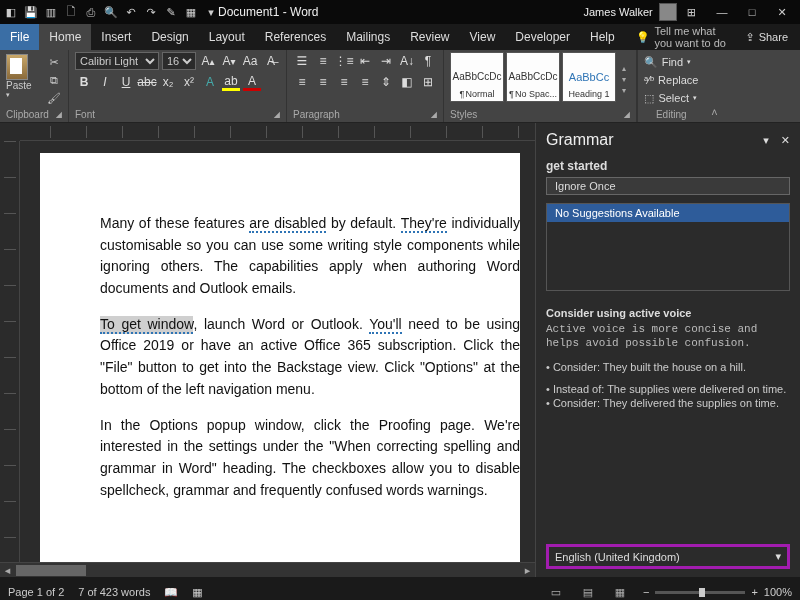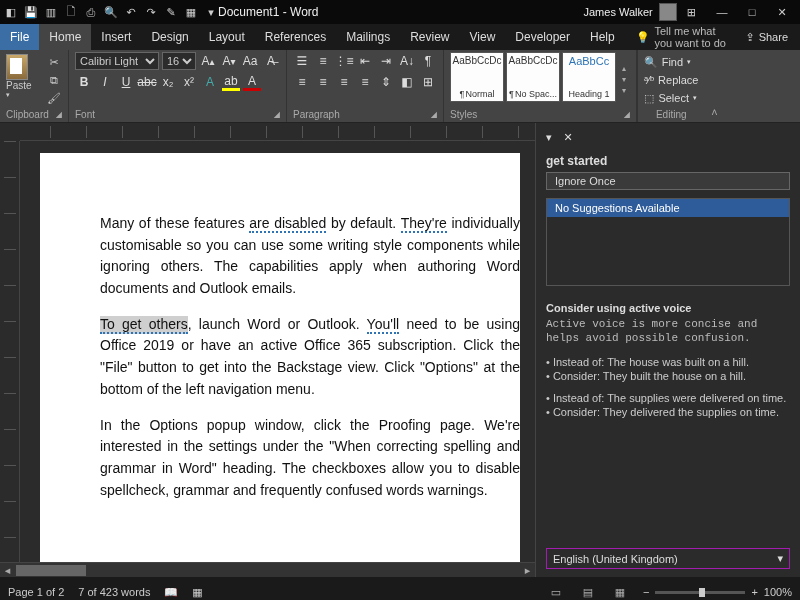--- a/index.html
+++ b/index.html
@@ -37,21 +37,21 @@
 .frow{display:flex;gap:3px;align-items:center;}
 select.fsel{background:#2b2b2b;color:#ccc;border:1px solid #666;font-size:11px;height:18px;}
 .fsel.family{width:84px;}
 .fsel.size{width:34px;}
 .fb{width:18px;height:18px;display:flex;align-items:center;justify-content:center;color:#ddd;font-size:12px;cursor:pointer;}
 
 .para .body{flex-direction:column;gap:3px;}
 
 .styles .body{gap:0;}
 .style-card{width:54px;height:50px;border:1px solid #555;background:#fdfdfd;display:flex;flex-direction:column;align-items:center;justify-content:space-between;padding:2px;margin-right:2px;}
-.style-card .prev{font-size:10px;color:#333;}
+.style-card .prev{font-size:10px;color:#333;margin-top:16px;}
 .style-card .nm{font-size:9px;color:#333;display:flex;align-items:center;gap:1px;}
 .style-card.heading .prev{color:#2e74b5;font-size:11px;}
 .styles-more{width:12px;display:flex;flex-direction:column;justify-content:center;color:#aaa;font-size:8px;gap:2px;align-items:center;}
 
 .edit .body{flex-direction:column;gap:2px;padding-top:2px;}
 .ed-item{display:flex;align-items:center;gap:4px;font-size:11px;color:#ddd;height:17px;}
 
 .rcollapse{width:20px;display:flex;align-items:flex-end;justify-content:center;padding-bottom:4px;color:#aaa;}
 
 .workspace{display:flex;height:454px;}
@@ -76,21 +76,21 @@
 .pane .term{font-weight:600;font-size:12px;margin-bottom:4px;}
 .ignore-btn{display:inline-block;background:#3a3a3a;border:1px solid #666;padding:2px 8px;font-size:11px;color:#ddd;margin-bottom:8px;}
 .sugg-box{border:1px solid #555;height:88px;}
 .sugg-head{background:#2e5c9a;color:#fff;padding:3px 8px;font-size:11px;}
 .advice{margin-top:16px;font-size:11px;}
 .advice .ttl{font-weight:600;margin-bottom:3px;}
 .advice .desc{color:#bbb;margin-bottom:9px;line-height:1.3;font-family:Liberation Mono, monospace;}
 .advice ul{list-style:none;}
 .advice li{padding:1px 0;color:#ccc;}
 .advice li::before{content:"• ";}
-.lang-sel{margin-top:auto;border:1px solid #a21caf;padding:3px 6px;display:flex;justify-content:space-between;align-items:center;font-size:11px;}
+.lang-sel{margin-top:auto;border:3px solid #a21caf;padding:3px 6px;display:flex;justify-content:space-between;align-items:center;font-size:11px;}
 
 .status{height:30px;background:#1a1a1a;display:flex;align-items:center;padding:0 8px;font-size:11px;color:#ccc;gap:14px;}
 .status .spacer{flex:1;}
 .status .view-ic{width:18px;height:16px;display:flex;align-items:center;justify-content:center;color:#aaa;}
 .zoom{display:flex;align-items:center;gap:6px;}
 .zoom .track{width:90px;height:3px;background:#555;position:relative;}
 .zoom .track .knob{position:absolute;left:44px;top:-3px;width:6px;height:9px;background:#ccc;}
 </style>
 </head>
 <body>
@@ -292,47 +292,47 @@
     <div class="hruler">
         <div class="band"></div>
       </div>
     <div class="doc-area">
       <div class="vruler">
           <div class="band"></div>
         </div>
       <div class="page-wrap">
         <div class="page">
           <p><span>Many of these features </span><span class="grm-err">are disabled</span><span> by default. </span><span class="grm-err">They're</span><span> individually customisable so you can use some writing style components while ignoring others. The capabilities apply when authoring Word documents and Outlook emails.</span></p>
-          <p><span class="sel grm-err">To get others</span><span>, launch Word or Outlook. </span><span class="grm-err">You'll</span><span> need to be using Office 2019 or have an active Office 365 subscription. Click the "File" button to get into the Backstage view. Click "Options" at the bottom of the left navigation menu.</span></p>
+          <p><span class="sel grm-err">To get window</span><span>, launch Word or Outlook. </span><span class="grm-err">You'll</span><span> need to be using Office 2019 or have an active Office 365 subscription. Click the "File" button to get into the Backstage view. Click "Options" at the bottom of the left navigation menu.</span></p>
           <p>In the Options popup window, click the Proofing page. We're interested in the settings under the "When correcting spelling and grammar in Word" heading. The checkboxes allow you to disable spellcheck, grammar and frequently confused words warnings.</p>
         </div>
       </div>
     </div>
     <div class="hscroll">
       <div class="ar" style="left:0">◂</div>
       <div class="thumb" style="left:16px;"></div>
       <div class="ar" style="right:0">▸</div>
     </div>
   </div>
 
   <div class="pane">
     <div class="pane-head">
+      <h1>Grammar</h1>
       <span style="margin-right:12px;">▾</span>
       <span>✕</span>
     </div>
     <div class="term">get started</div>
     <div class="ignore-btn">Ignore Once</div>
     <div class="sugg-box">
       <div class="sugg-head">No Suggestions Available</div>
     </div>
     <div class="advice">
       <div class="ttl">Consider using active voice</div>
       <div class="desc">Active voice is more concise and helps avoid possible confusion.</div>
       <ul>
-        <li>Instead of: The house was built on a hill.</li>
         <li>Consider: They built the house on a hill.</li>
       </ul>
       <ul style="margin-top:8px;">
         <li>Instead of: The supplies were delivered on time.</li>
         <li>Consider: They delivered the supplies on time.</li>
       </ul>
     </div>
     <div class="lang-sel">
       <span>English (United Kingdom)</span>
       <span>▾</span>

